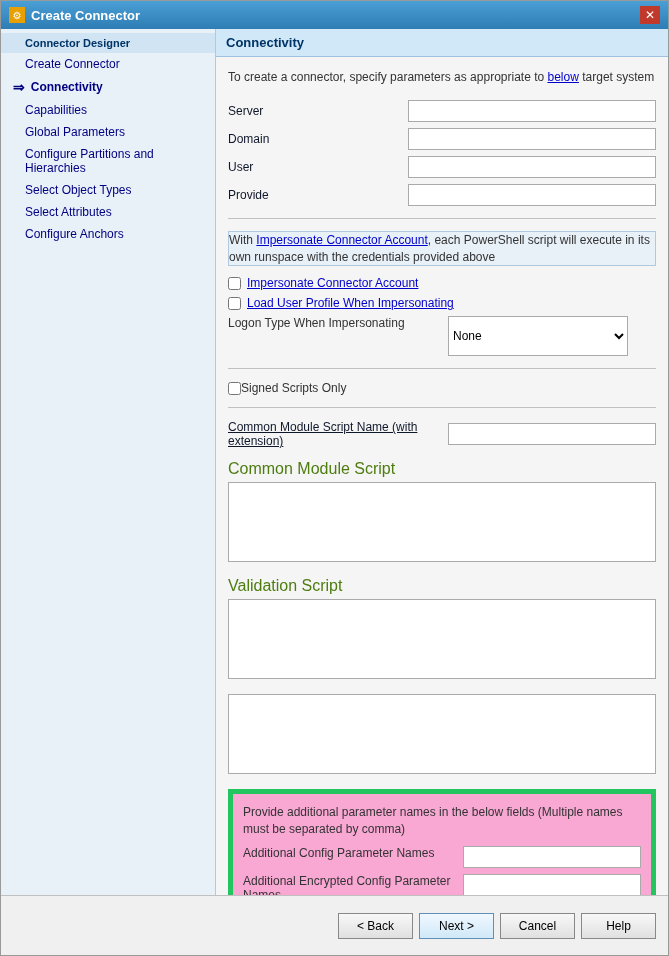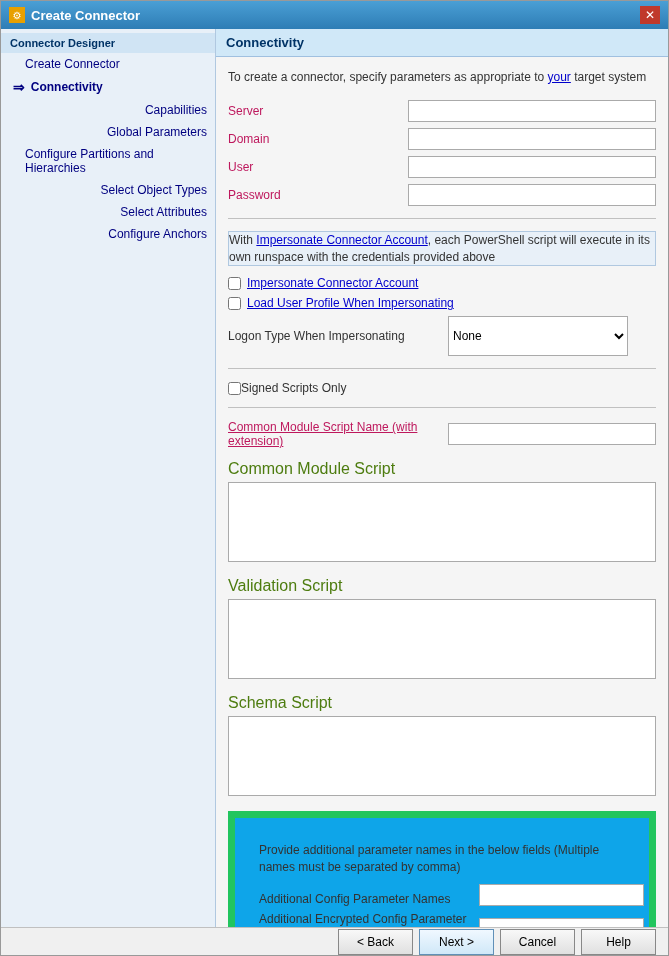--- a/index.html
+++ b/index.html
@@ -67,21 +67,21 @@
       width: 215px;
       background: #e8f0f8;
       border-right: 1px solid #b0c8e0;
       flex-shrink: 0;
       padding: 4px 0;
     }
     .sidebar-section-title {
       font-size: 11px;
       font-weight: bold;
       color: #003366;
-      padding: 4px 9px;
+      padding: 4px 24px;
       background: #d0e4f4;
     }
     .sidebar-item {
       padding: 4px 8px 4px 24px;
       cursor: pointer;
       color: #000080;
       font-size: 12px;
       display: flex;
       align-items: center;
       gap: 4px;
@@ -91,21 +91,20 @@
       color: #000080;
       padding-left: 12px;
     }
     .sidebar-item.active::before {
       content: '⇒';
       color: #000080;
       font-size: 14px;
       margin-right: 2px;
     }
     .sidebar-item-indent {
-      justify-content: flex-end;
     }
 
     
     .main-panel {
       flex: 1;
       display: flex;
       flex-direction: column;
       overflow: hidden;
     }
 
@@ -134,21 +133,21 @@
     }
 
     .form-row {
       display: flex;
       align-items: center;
       margin-bottom: 6px;
     }
     .form-label {
       width: 180px;
       font-size: 12px;
-      color: #be185d;
+      color: #0f172a;
       flex-shrink: 0;
     }
     .form-input {
       flex: 1;
       height: 22px;
       border: 1px solid #aaa;
       background: white;
       padding: 2px 4px;
       font-size: 12px;
     }
@@ -181,21 +180,20 @@
     }
     .checkbox-label {
       font-size: 12px;
       color: #0000cc;
       text-decoration: underline;
       cursor: pointer;
     }
 
     .dropdown-row {
       display: flex;
-      align-items: center;
       margin-bottom: 10px;
     }
     .dropdown-label {
       font-size: 12px;
       color: #333;
       width: 220px;
     }
     .dropdown-select {
       width: 180px;
       height: 40px;
@@ -230,34 +228,34 @@
     .script-input {
       width: 100%;
       height: 22px;
       border: 1px solid #aaa;
       background: white;
       font-size: 12px;
       padding: 2px 4px;
     }
 
     .additional-params-section {
-      background: #0ea5e9;
-      border: 7px solid #22c55e;
-      padding: 24px;
+      background: #f9a8d4;
+      border: 5px solid #22c55e;
+      padding: 10px;
       margin-top: 10px;
     }
     .additional-params-info {
       font-size: 12px;
       color: #333;
       margin-bottom: 8px;
       line-height: 1.4;
     }
     .additional-param-row {
       display: flex;
-      align-items: flex-end;
+      align-items: flex-start;
       margin-bottom: 6px;
     }
     .additional-param-label {
       font-size: 12px;
       color: #333;
       width: 220px;
       flex-shrink: 0;
     }
     .additional-param-input {
       flex: 1;
@@ -268,21 +266,21 @@
       padding: 2px 4px;
     }
 
     
     .panel-content::-webkit-scrollbar { width: 14px; }
     .panel-content::-webkit-scrollbar-track { background: #f0f0f0; border-left: 1px solid #ccc; }
     .panel-content::-webkit-scrollbar-thumb { background: #b0b0b0; border: 1px solid #888; }
 
     
     .footer {
-      height: 28px;
+      height: 60px;
       background: #f0f0f0;
       border-top: 1px solid #c0c0c0;
       display: flex;
       align-items: center;
       justify-content: flex-end;
       padding: 0 12px;
       gap: 6px;
       flex-shrink: 0;
     }
     .footer-btn {
@@ -342,40 +340,40 @@
         <span>Configure Anchors</span>
       </div>
     </div>
 
     <div class="main-panel">
       <div class="panel-header">Connectivity</div>
 
       <div class="panel-content">
 
         <p class="info-text">
-          To create a connector, specify parameters as appropriate to <span style="color:#0000cc;text-decoration:underline">your</span> target system
+          To create a connector, specify parameters as appropriate to <span style="color:#0000cc;text-decoration:underline">below</span> target system
         </p>
 
         <div class="form-row">
           <label class="form-label">Server</label>
           <input class="form-input" type="text" value="" style="">
         </div>
 
         <div class="form-row">
           <label class="form-label">Domain</label>
           <input class="form-input" type="text" style="">
         </div>
 
         <div class="form-row">
           <label class="form-label">User</label>
           <input class="form-input" type="text" style="">
         </div>
 
         <div class="form-row">
-          <label class="form-label">Password</label>
+          <label class="form-label">Provide</label>
           <input class="form-input" type="password" style="">
         </div>
 
         <hr class="section-divider">
 
         <div class="info-box">
           <span>With <span style="color:#0000cc;text-decoration:underline">Impersonate Connector Account</span>, each PowerShell script will execute in its own runspace with the credentials provided above</span>
         </div>
 
         <div class="checkbox-row">
@@ -421,21 +419,20 @@
           <div class="script-label">Common Module Script</div>
           <textarea class="script-textarea" style=""></textarea>
         </div>
 
         <div class="script-section">
           <div class="script-label">Validation Script</div>
           <textarea class="script-textarea" style=""></textarea>
         </div>
 
         <div class="script-section">
-          <div class="script-label">Schema Script</div>
           <textarea class="script-textarea" style=""></textarea>
         </div>
 
         <div class="additional-params-section">
           <p class="additional-params-info">Provide additional parameter names in the below fields (Multiple names must be separated by comma)</p>
 
           <div class="additional-param-row">
             <label class="additional-param-label">Additional Config Parameter Names</label>
             <input class="additional-param-input" type="text" style="">
           </div>

